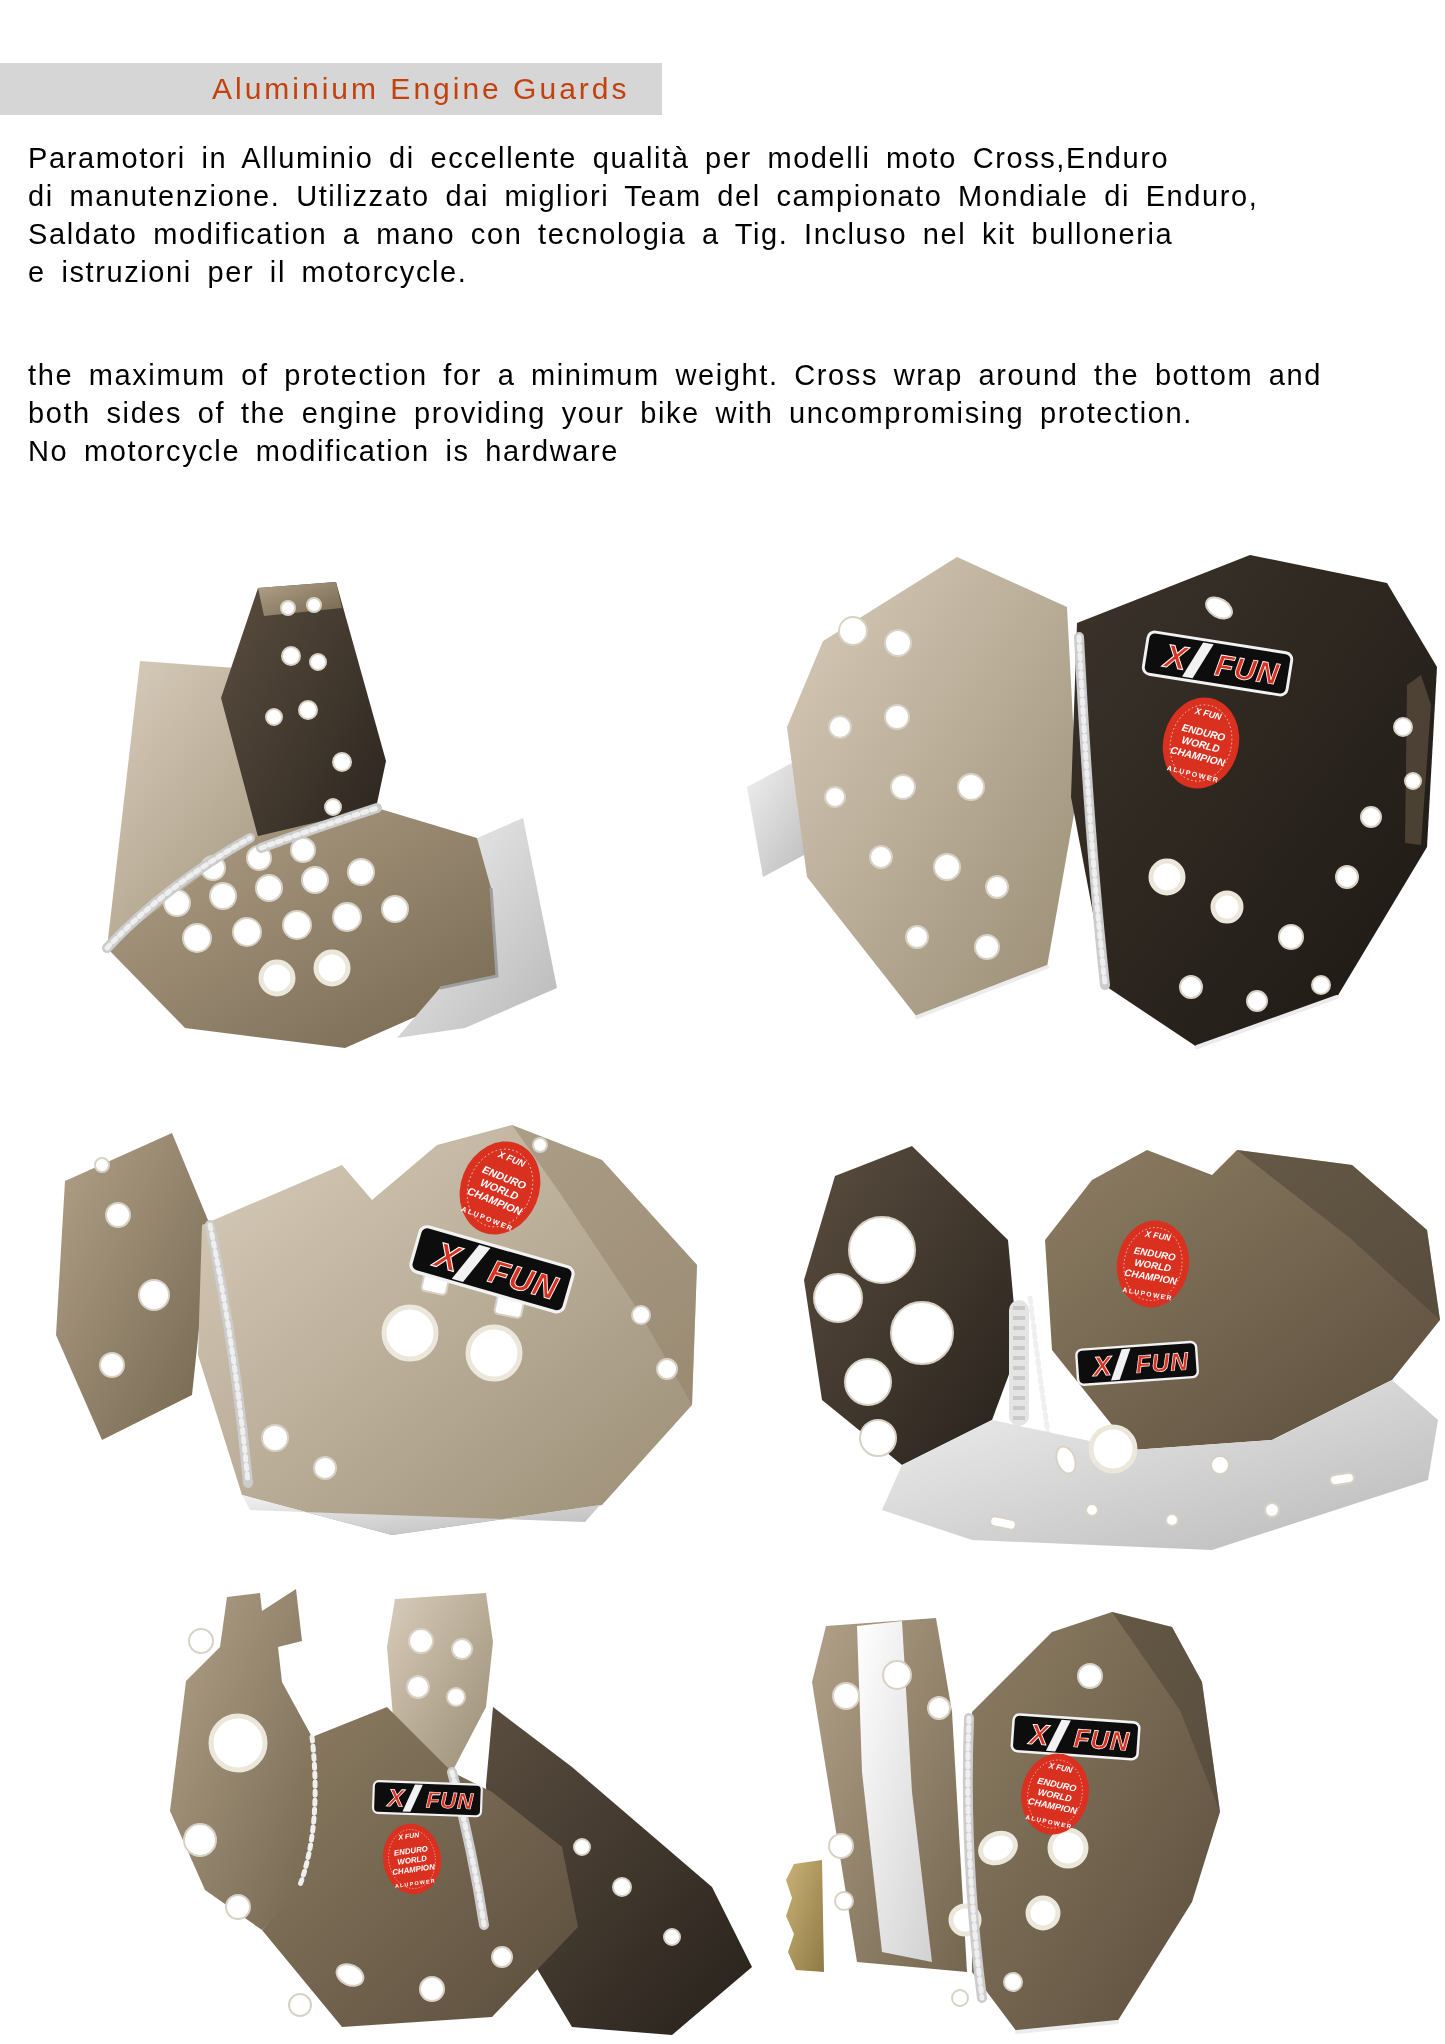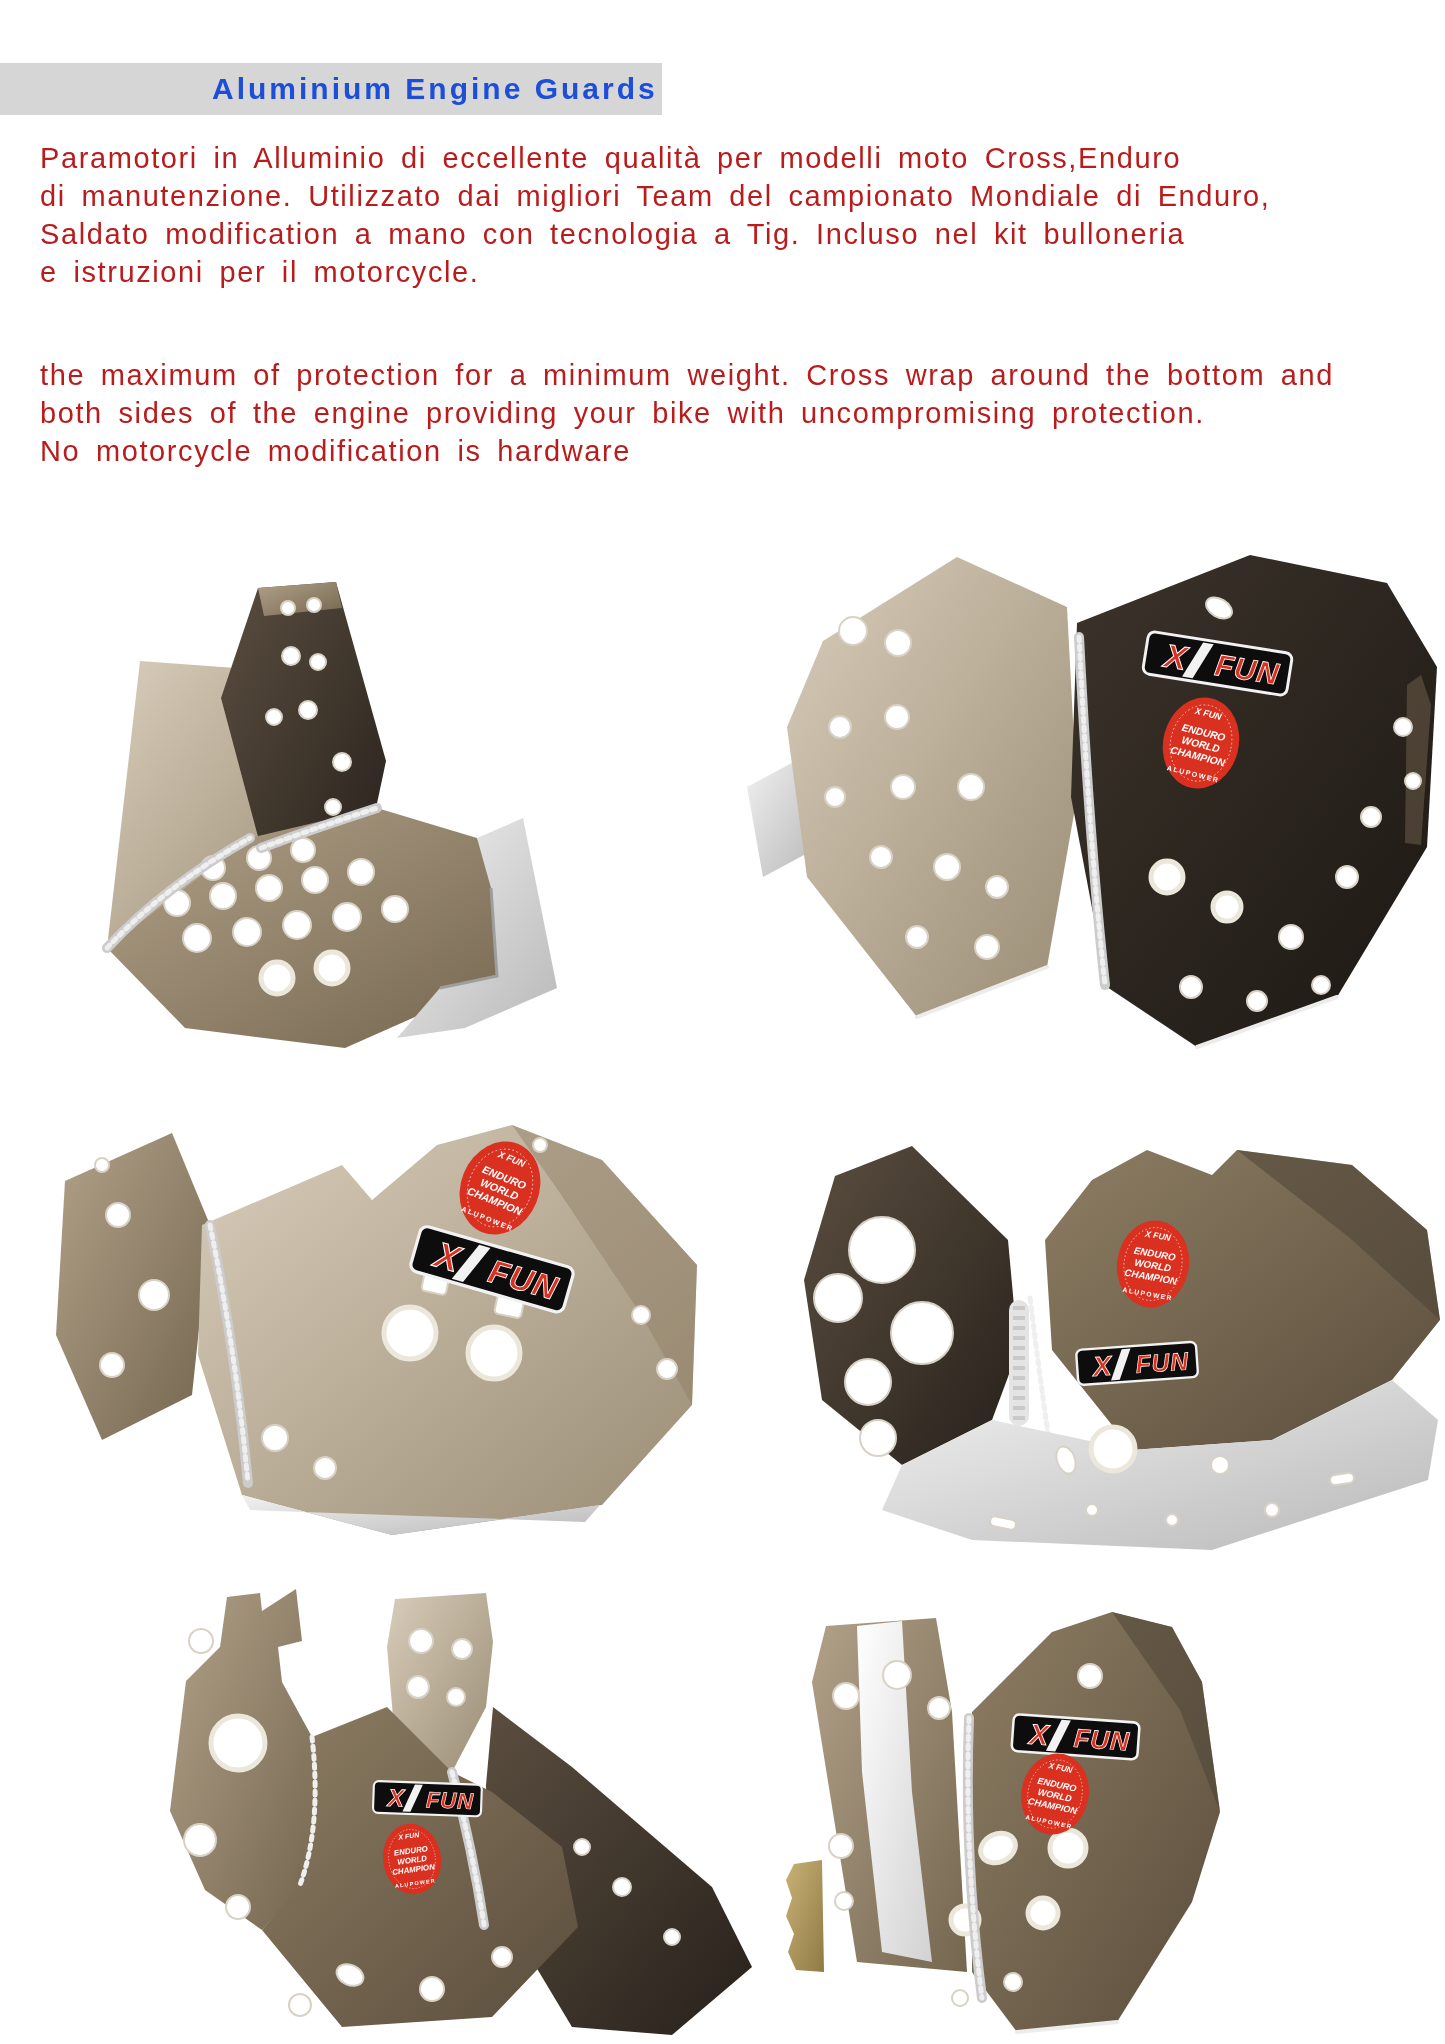--- a/index.html
+++ b/index.html
@@ -6,25 +6,25 @@
   .page {
     position:relative; width:1445px; height:2044px; background:#ffffff;
     font-family:"Liberation Sans", sans-serif; color:#1d1d1d; overflow:hidden;
   }
   .header-bar {
     position:absolute; left:0; top:63px; width:662px; height:52px;
     background:#d6d6d6;
   }
   .header-bar .title {
     display:block; padding-left:212px; line-height:52px;
-    font-size:30px; letter-spacing:3px; color:#1d4ed8; white-space:nowrap;font-weight:bold;
+    font-size:30px; letter-spacing:3px; color:#c2410c; white-space:nowrap;
   }
   .para {
-    position:absolute; left:40px; font-size:29px; letter-spacing:1.6px;
-    word-spacing:6px; line-height:38px; white-space:nowrap; color:#b91c1c;
+    position:absolute; left:28px; font-size:29px; letter-spacing:1.6px;
+    word-spacing:6px; line-height:38px; white-space:nowrap; color:#000000;
   }
   .para-it { top:139px; }
   .para-en { top:356px; }
   .photo { position:absolute; }
   
   .hole  { fill:#ffffff; stroke:#d8d2c6; stroke-width:2; }
   .holeB { fill:#ffffff; stroke:#ebe7db; stroke-width:5; }
   .weld  { fill:none; stroke:#cccccc; stroke-width:10; stroke-linecap:round; }
   .weld2 { fill:none; stroke:#efefef; stroke-width:5; stroke-dasharray:4 5; stroke-linecap:round; }
   .edgeL { fill:none; stroke:#ececec; stroke-width:4; stroke-linecap:round; }

